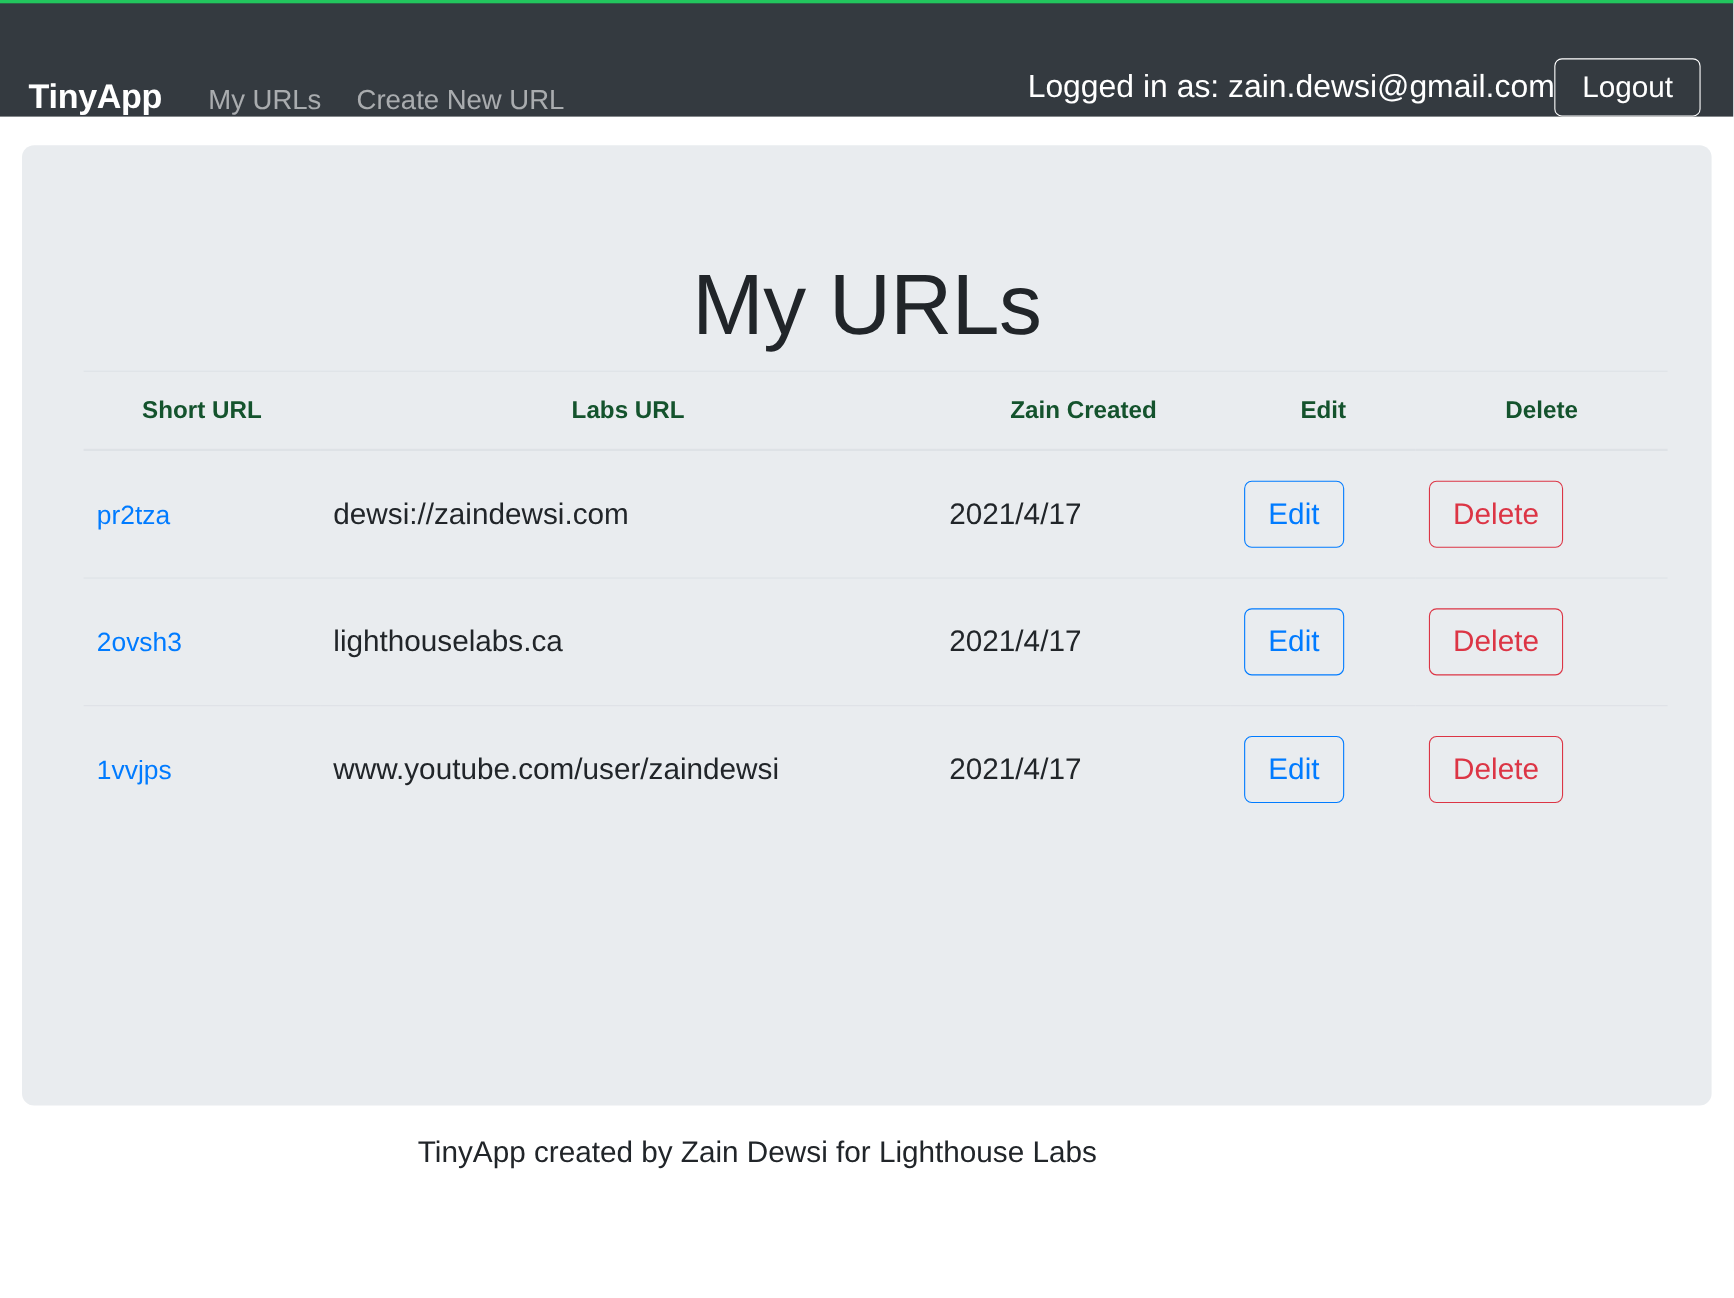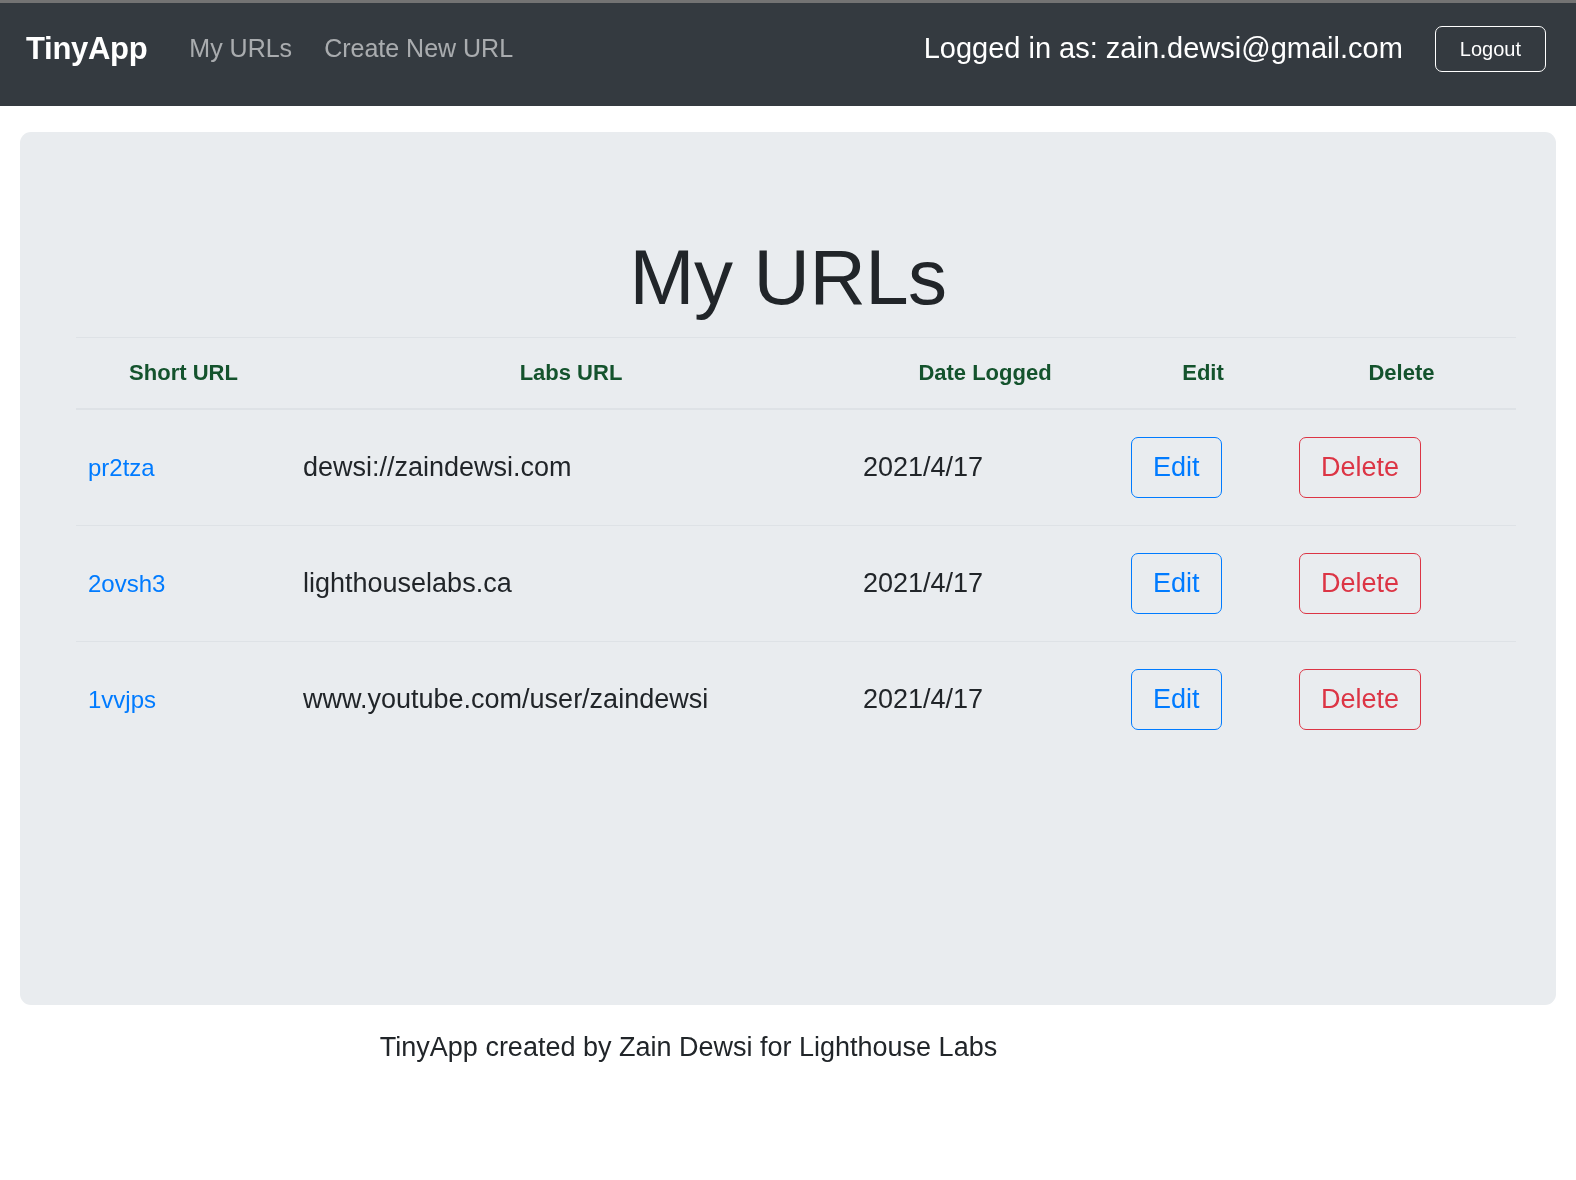--- a/index.html
+++ b/index.html
@@ -24,23 +24,23 @@
 
   
   .navbar {
     position: absolute;
     top: 0;
     left: 0;
     width: 1576px;
     height: 106px;
     background: #343a40;
     display: flex;
-    align-items: center;
-    padding: 0 30px 12px 26px;
-    border-top: 3px solid #737373;
+    align-items: flex-end;
+    padding: 0 30px 0 26px;
+    border-top: 3px solid #22c55e;
   }
   .navbar-brand {
     color: #ffffff;
     font-size: 31px;
     font-weight: bold;
     letter-spacing: -0.3px;
     margin-right: 42px;
     white-space: nowrap;
     cursor: pointer;
   }
@@ -53,34 +53,33 @@
     color: rgba(255,255,255,0.58);
     font-size: 25px;
     text-decoration: none;
     white-space: nowrap;
     cursor: pointer;
   }
   .navbar-right {
     margin-left: auto;
     display: flex;
     align-items: center;
-    gap: 32px;
   }
   .logged-in-text {
     color: #ffffff;
     font-size: 29px;
     white-space: nowrap;
   }
   .logout-btn {
     color: #ffffff;
     background: transparent;
     border: 1px solid #ffffff;
     border-radius: 7px;
     font-family: "Liberation Sans", sans-serif;
-    font-size: 20px;
+    font-size: 27px;
     padding: 12px 24px;
     cursor: pointer;
     line-height: 1;
     white-space: nowrap;
   }
 
   
   .jumbotron {
     position: absolute;
     top: 132px;
@@ -204,21 +203,21 @@
           <col class="col-short">
           <col class="col-long">
           <col class="col-date">
           <col class="col-edit">
           <col class="col-delete">
         </colgroup>
         <thead>
           <tr>
             <th>Short URL</th>
             <th>Labs URL</th>
-            <th>Date Logged</th>
+            <th>Zain Created</th>
             <th>Edit</th>
             <th>Delete</th>
           </tr>
         </thead>
         <tbody>
 
           <tr>
             <td>
               <a class="short-link" href="#">pr2tza</a>
             </td>

